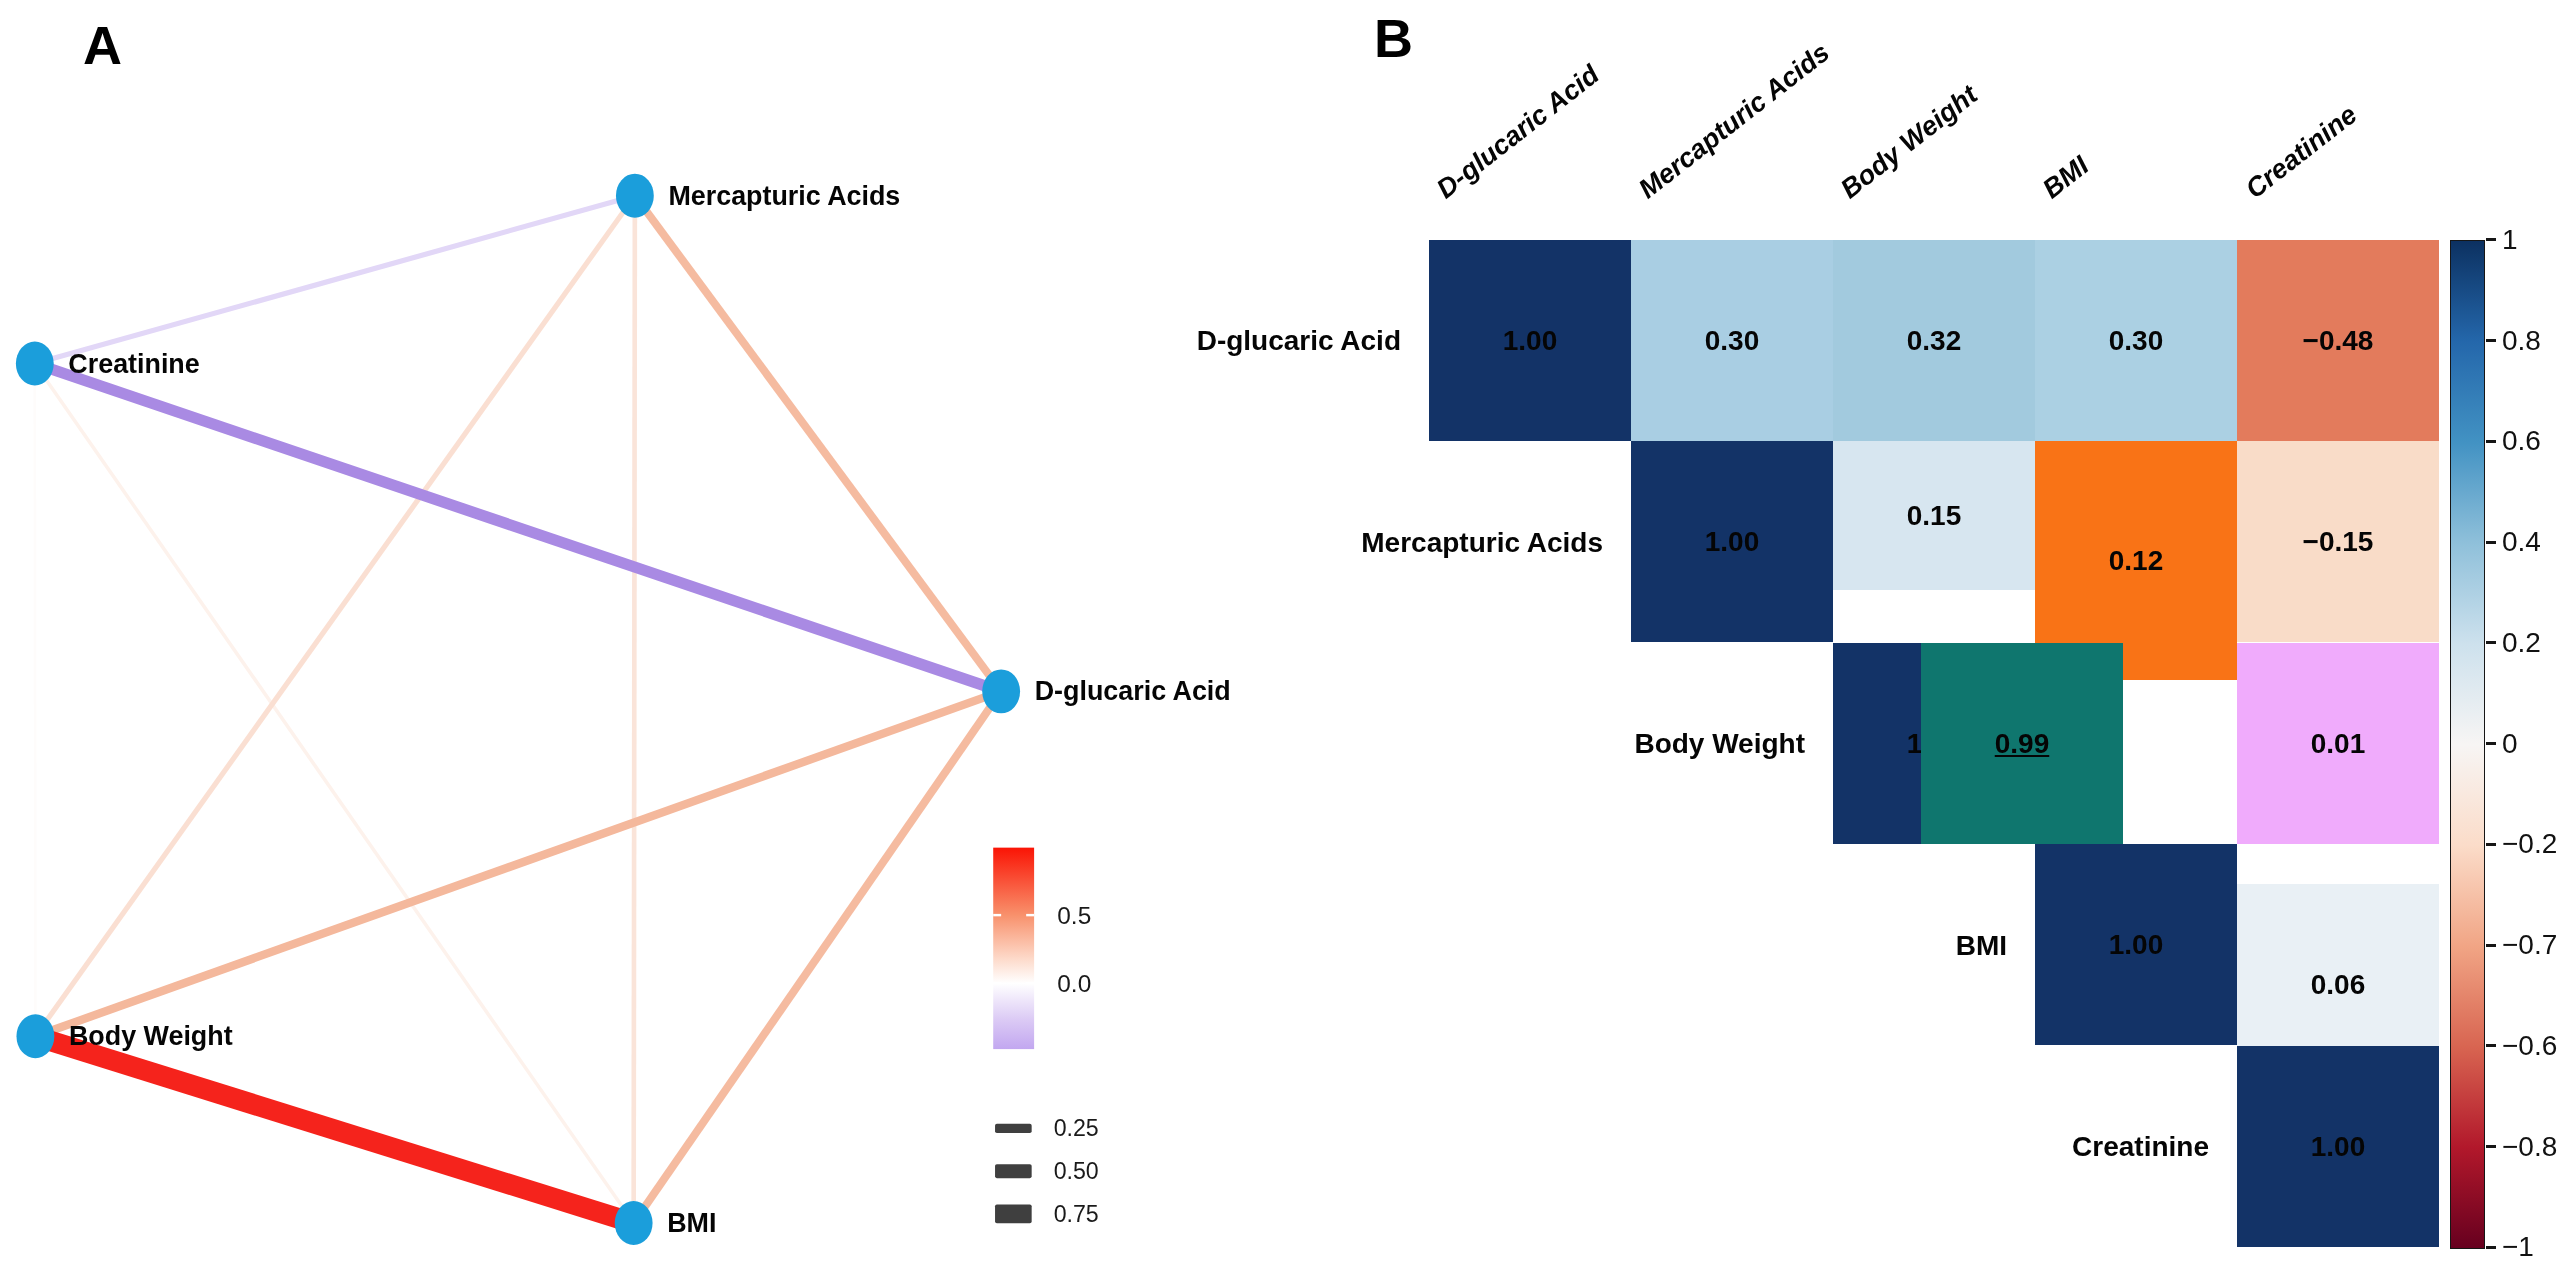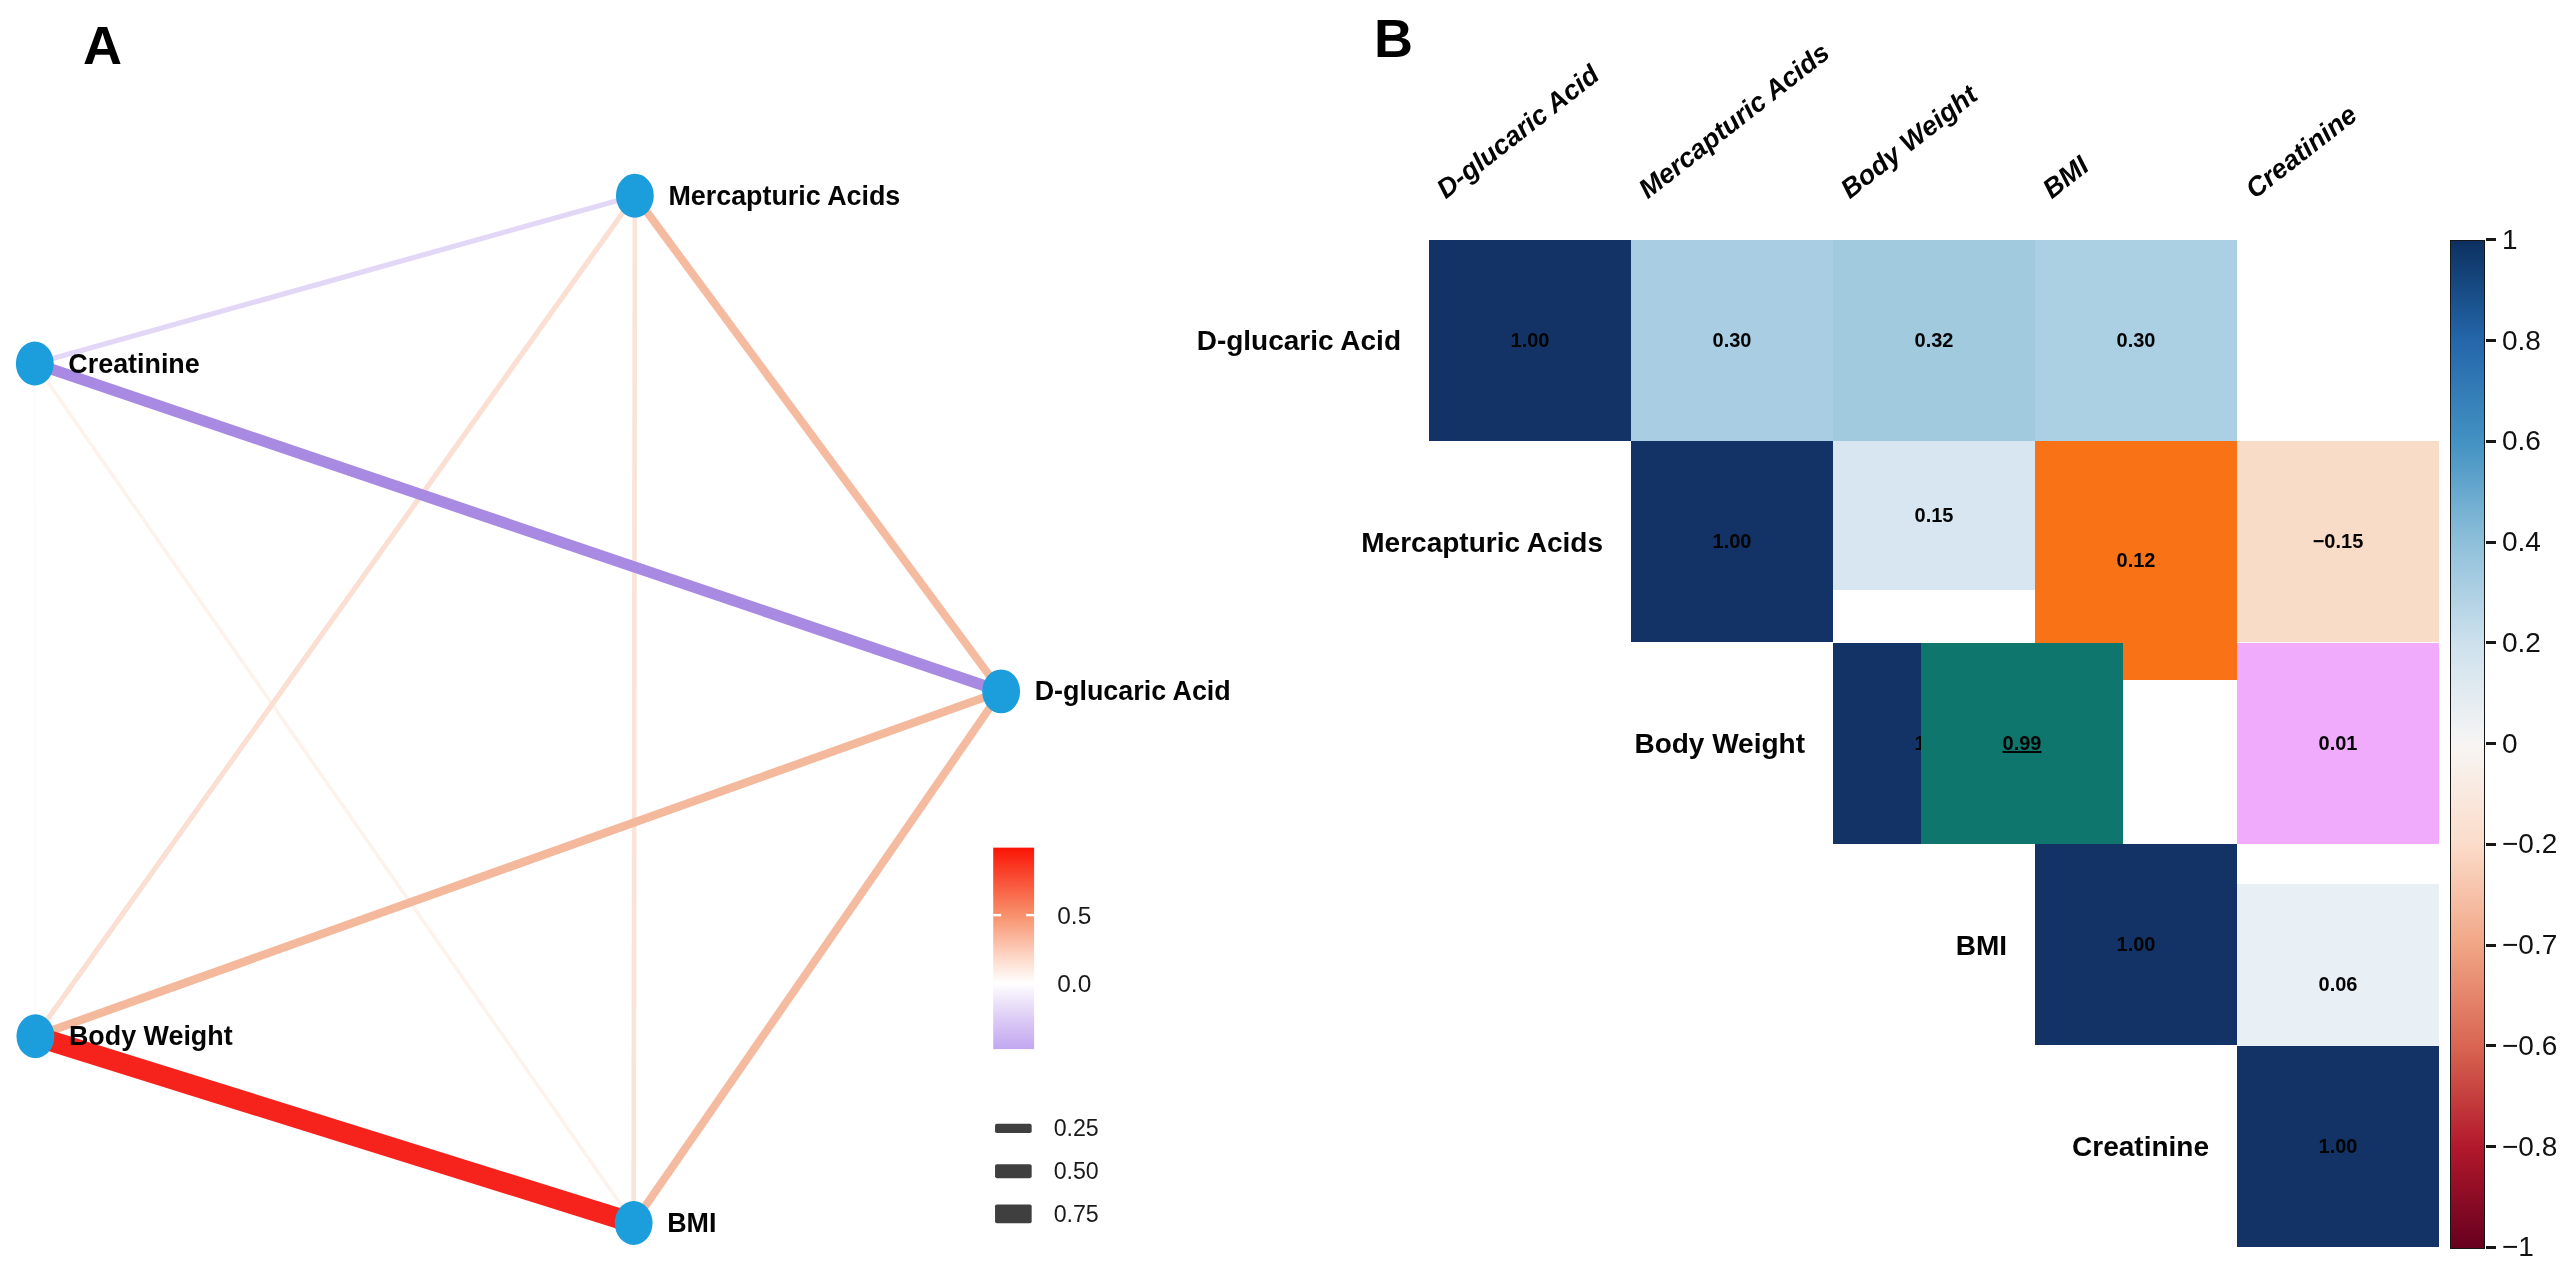--- a/index.html
+++ b/index.html
@@ -3,21 +3,21 @@
 <meta charset="utf-8">
 <style>
   html,body{margin:0;padding:0;}
   body{
     width:2576px;height:1282px;position:relative;overflow:hidden;
     background:#ffffff;font-family:"Liberation Sans",sans-serif;color:#000;
   }
   .panel-letter{position:absolute;font-size:54px;font-weight:bold;line-height:1;}
   svg text{font-family:"Liberation Sans",sans-serif;}
   .cell{position:absolute;display:flex;align-items:center;justify-content:center;
-        font-weight:bold;font-size:20px;color:#050505;}
+        font-weight:bold;font-size:28px;color:#050505;}
   .rowlabel{position:absolute;font-weight:bold;font-size:28px;text-align:right;
         height:37px;line-height:37px;width:366px;color:#050505;}
   .collabel{position:absolute;font-weight:bold;font-style:italic;font-size:27px;
         white-space:nowrap;transform:rotate(-38deg);transform-origin:0% 100%;
         height:32px;line-height:32px;color:#050505;}
   .cbar{position:absolute;border:1.8px solid #161616;}
   .cbar-dash{position:absolute;width:9.8px;height:3.1px;background:#161616;}
   .cbar-ticklabel{position:absolute;font-size:28px;font-weight:500;height:34px;line-height:34px;color:#111;}
 </style>
 </head>
@@ -70,20 +70,21 @@
     <text x="113" y="1697" font-size="44" font-weight="bold" fill="#050505" dominant-baseline="central">Body Weight</text>
     <ellipse cx="1038" cy="2003" rx="31" ry="36" fill="#1b9edb"></ellipse>
     <text x="1093" y="2003" font-size="44" font-weight="bold" fill="#050505" dominant-baseline="central">BMI</text>
   </svg>
 
 <div id="heatB" style="position:absolute;left:0;top:0;width:2576px;height:1282px">
     <div class="cell" style="left:1429px;top:240px;width:202px;height:201px;background:#133367;">1.00</div>
     <div class="cell" style="left:1631px;top:240px;width:202px;height:201px;background:#a9cee3;">0.30</div>
     <div class="cell" style="left:1833px;top:240px;width:202px;height:201px;background:#a2cade;">0.32</div>
     <div class="cell" style="left:2035px;top:240px;width:202px;height:201px;background:#abd0e3;">0.30</div>
+    <div class="cell" style="left:2237px;top:240px;width:202px;height:201px;background:#e37b5c;">−0.48</div>
     <div class="cell" style="left:1631px;top:441px;width:202px;height:201px;background:#133367;">1.00</div>
     <div class="cell" style="left:1833px;top:441px;width:202px;height:149px;background:#d7e6f0;">0.15</div>
     <div class="cell" style="left:2035px;top:441px;width:202px;height:239px;background:#f97316;">0.12</div>
     <div class="cell" style="left:2237px;top:441px;width:202px;height:201px;background:#f9dcc8;">−0.15</div>
     <div class="cell" style="left:1833px;top:643px;width:202px;height:201px;background:#133367;">1.00</div>
     <div class="cell" style="left:1921px;top:643px;width:202px;height:201px;background:#0f766e;text-decoration:underline;">0.99</div>
     <div class="cell" style="left:2237px;top:643px;width:202px;height:201px;background:#f0abfc;">0.01</div>
     <div class="cell" style="left:2035px;top:844px;width:202px;height:201px;background:#133367;">1.00</div>
     <div class="cell" style="left:2237px;top:884px;width:202px;height:201px;background:#e9f0f5;">0.06</div>
     <div class="cell" style="left:2237px;top:1046px;width:202px;height:201px;background:#133367;">1.00</div>

